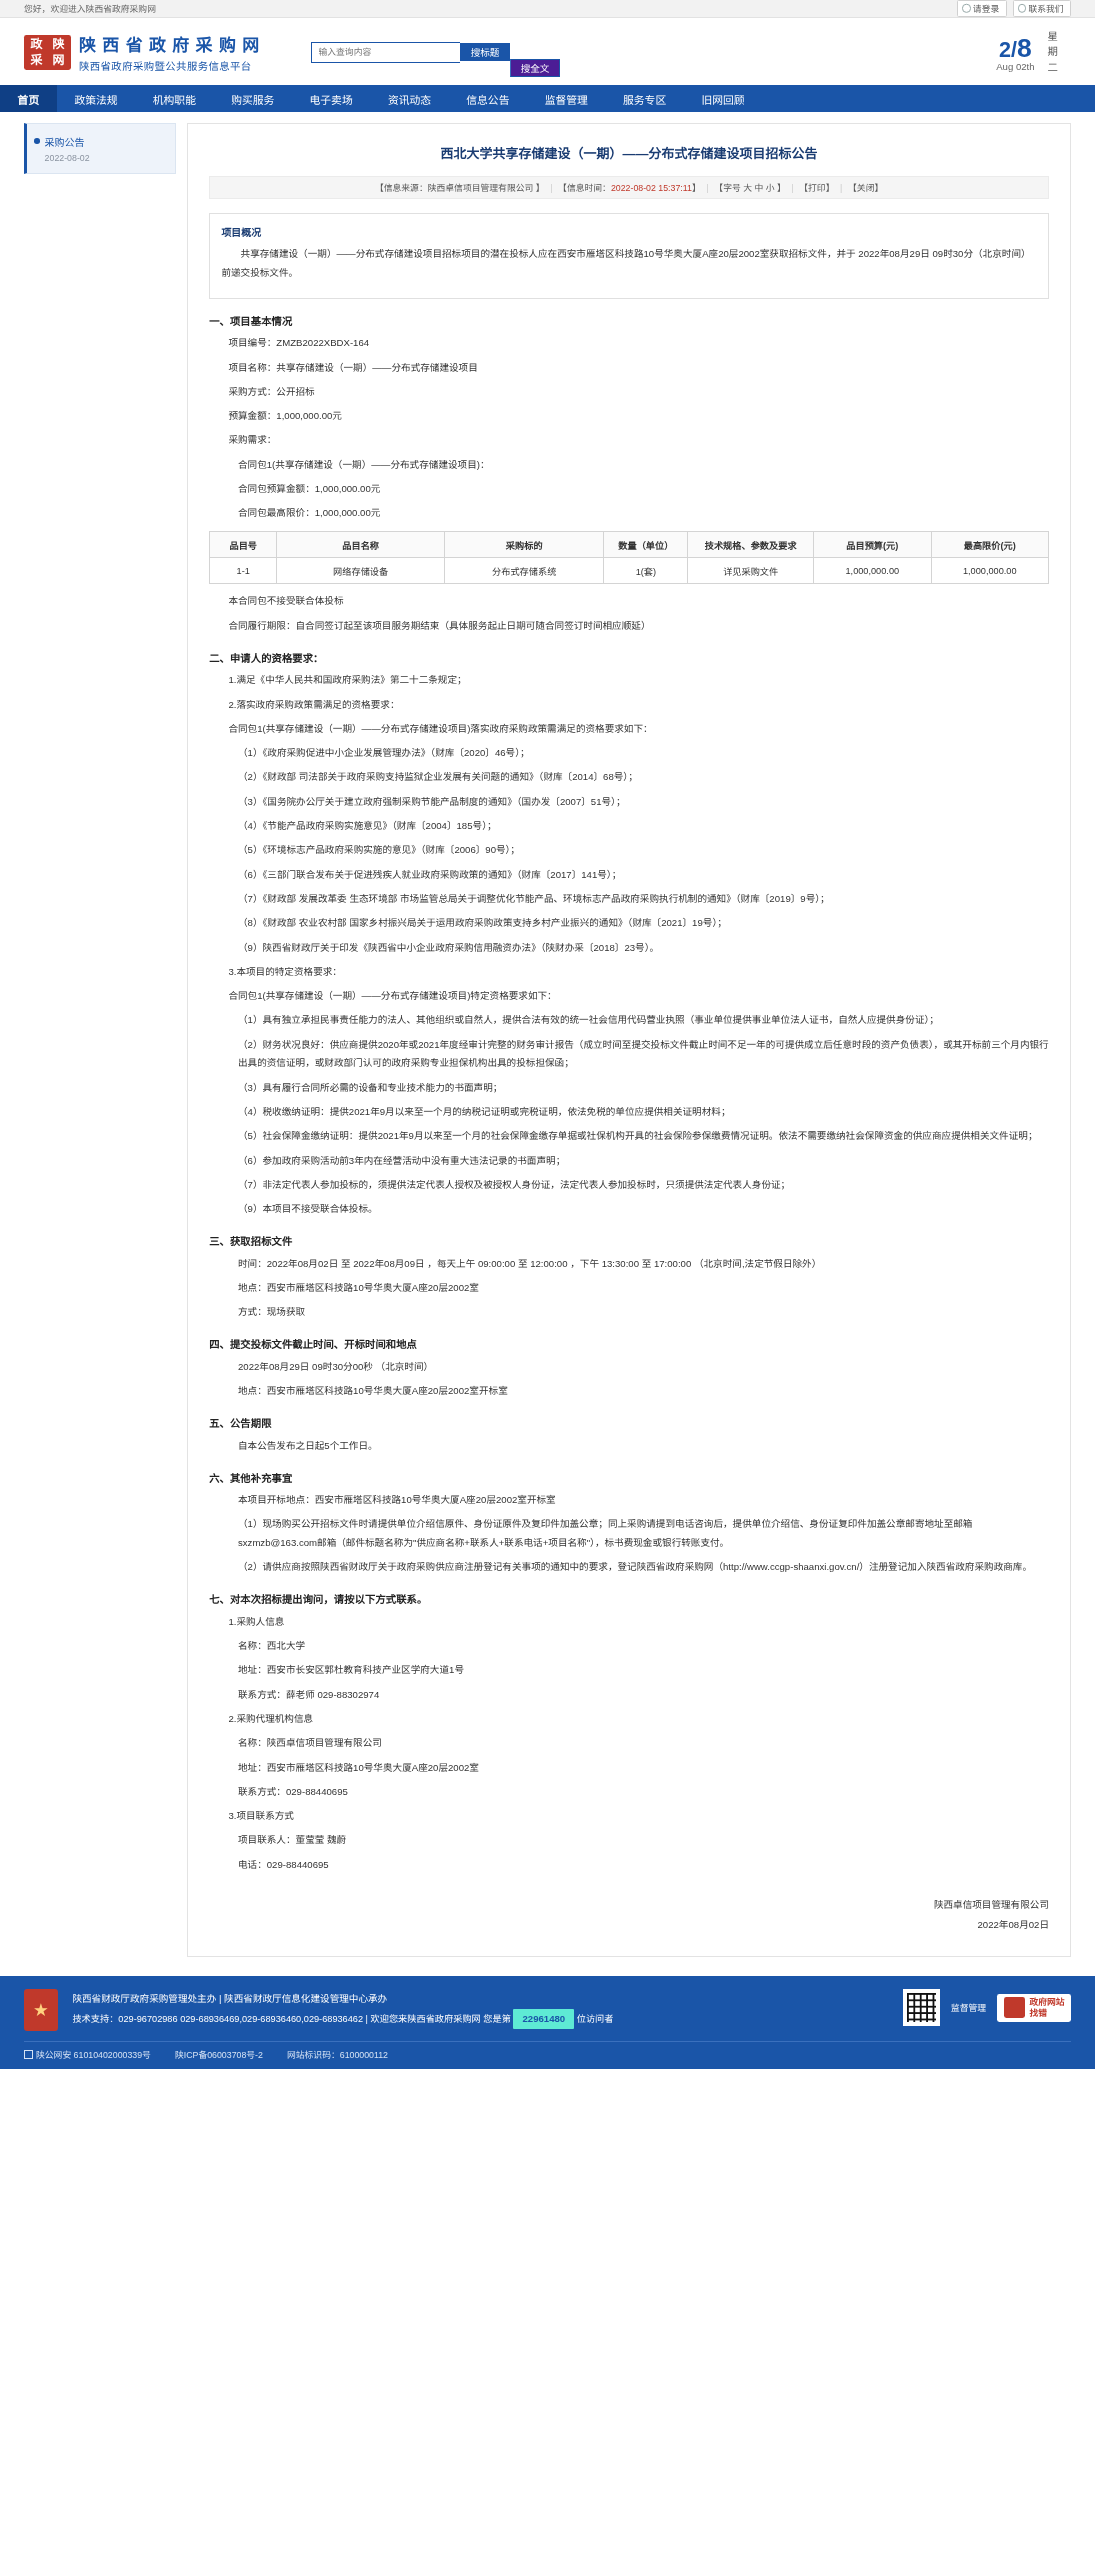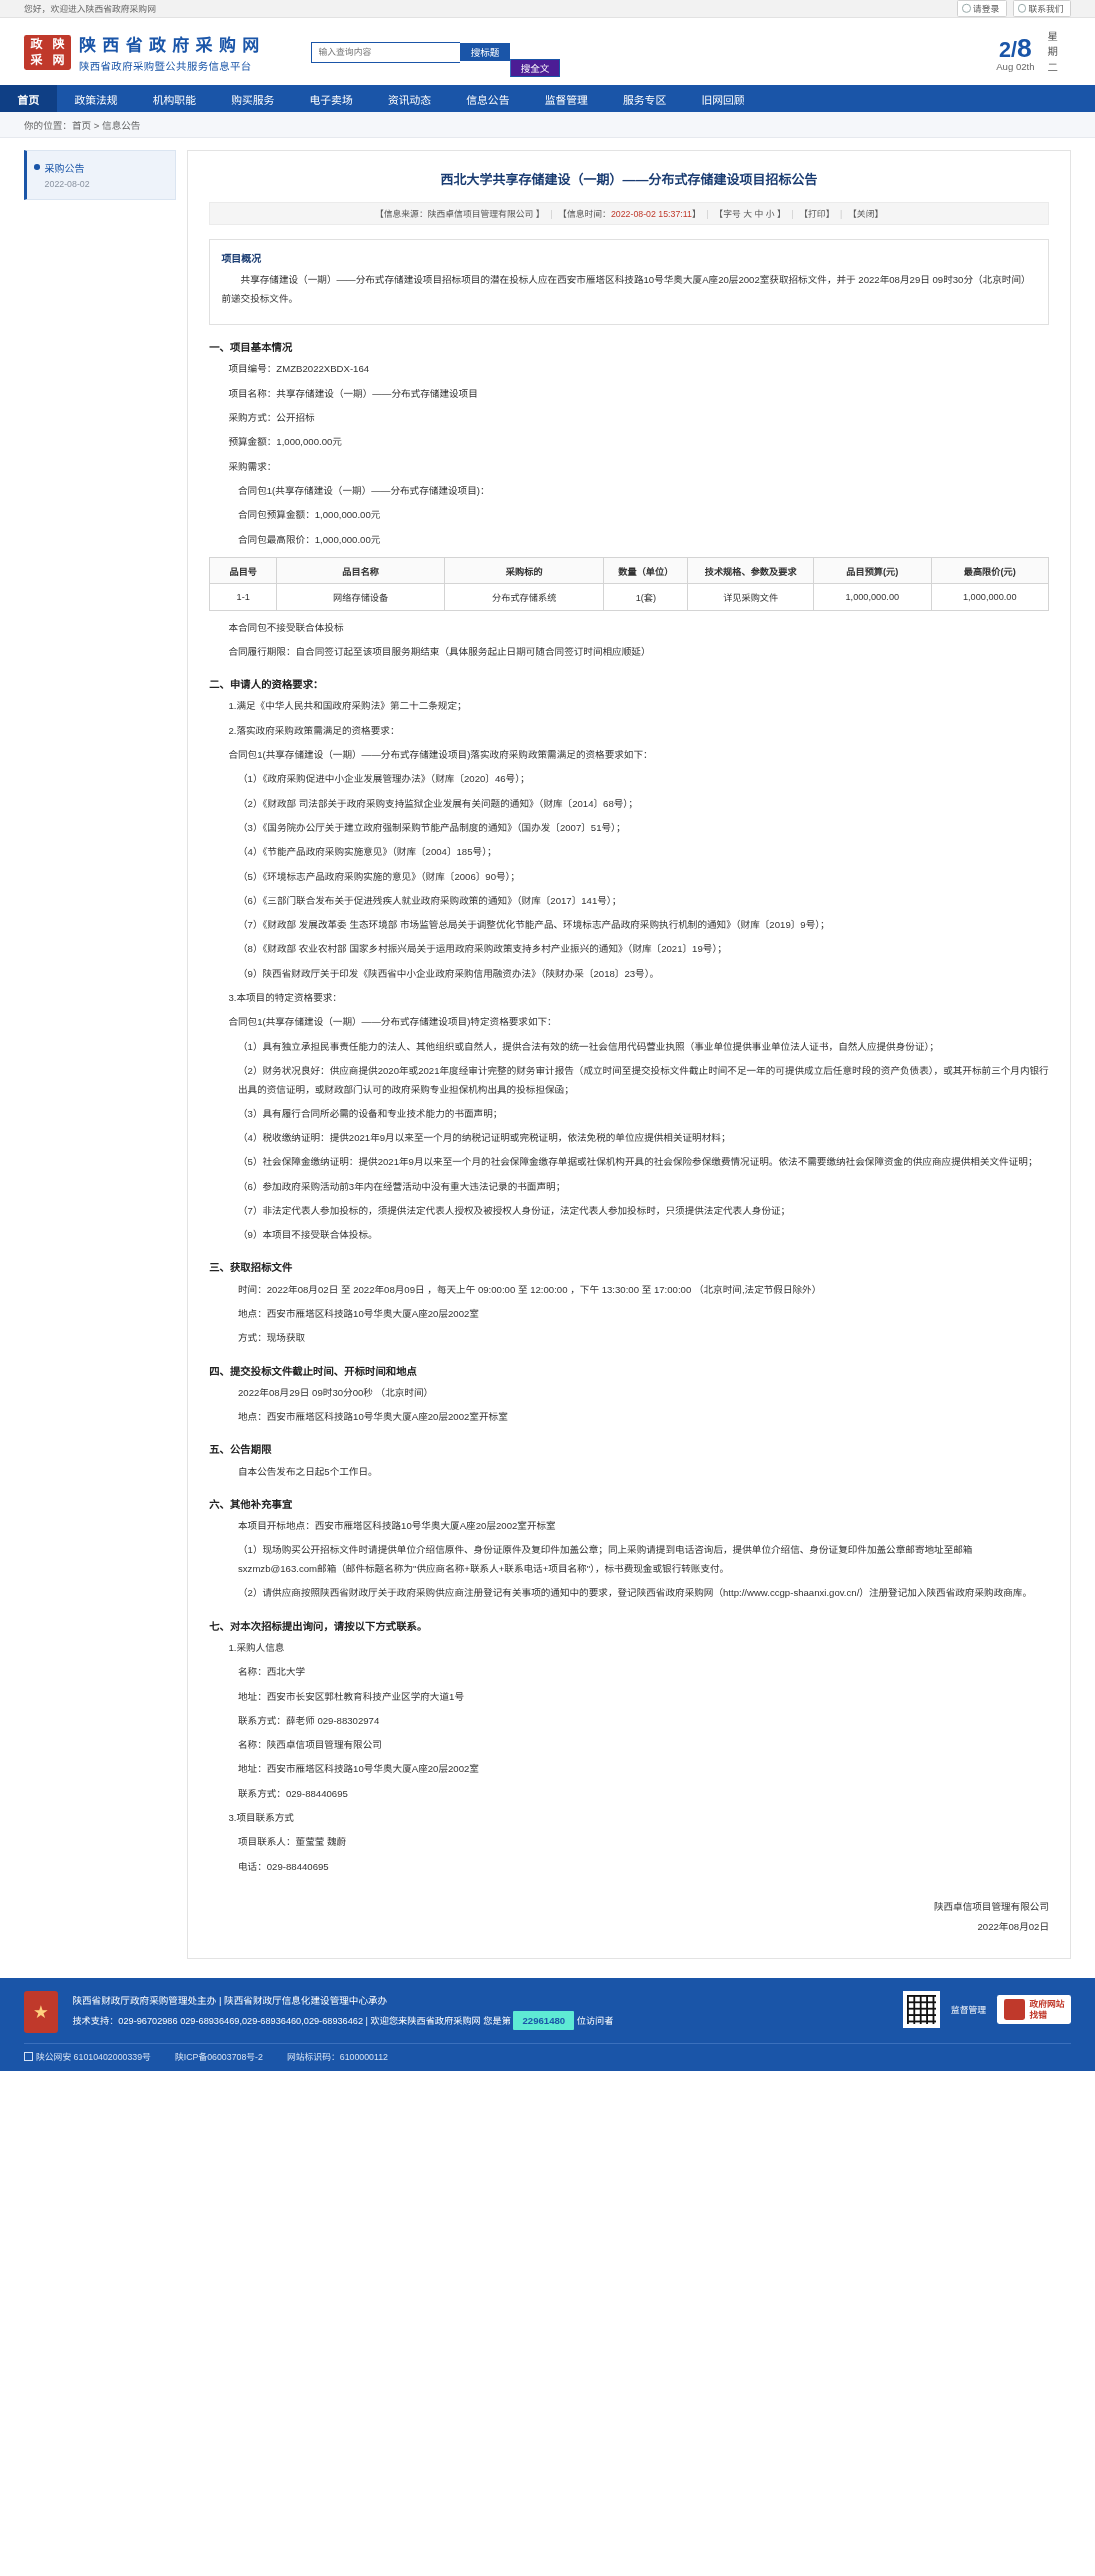--- a/index.html
+++ b/index.html
@@ -208,23 +208,20 @@
     <div class="item">机构职能</div>
     <div class="item">购买服务</div>
     <div class="item">电子卖场</div>
     <div class="item">资讯动态</div>
     <div class="item">信息公告</div>
     <div class="item">监督管理</div>
     <div class="item">服务专区</div>
     <div class="item">旧网回顾</div>
   </div>
 
-  <div class="crumb">
-    <span>你的位置：</span><a href="#">首页</a><span> &gt; </span><a href="#">信息公告</a>
-  </div>
 
   <div class="content">
 
     <div class="side">
       <div class="side-card">
         <div class="t">采购公告</div>
         <div class="d">2022-08-02</div>
       </div>
     </div>
 
@@ -325,20 +322,21 @@
       <h3 class="sec">六、其他补充事宜</h3>
       <p class="ind3">本项目开标地点：西安市雁塔区科技路10号华奥大厦A座20层2002室开标室</p>
       <p class="ind3">（1）现场购买公开招标文件时请提供单位介绍信原件、身份证原件及复印件加盖公章；同上采购请提到电话咨询后，提供单位介绍信、身份证复印件加盖公章邮寄地址至邮箱sxzmzb@163.com邮箱（邮件标题名称为"供应商名称+联系人+联系电话+项目名称"），标书费现金或银行转账支付。</p>
       <p class="ind3">（2）请供应商按照陕西省财政厅关于政府采购供应商注册登记有关事项的通知中的要求，登记陕西省政府采购网（http://www.ccgp-shaanxi.gov.cn/）注册登记加入陕西省政府采购政商库。</p>
 
       <h3 class="sec">七、对本次招标提出询问，请按以下方式联系。</h3>
       <p class="ind2">1.采购人信息</p>
       <p class="ind3">名称：西北大学</p>
       <p class="ind3">地址：西安市长安区郭杜教育科技产业区学府大道1号</p>
       <p class="ind3">联系方式：薛老师 029-88302974</p>
+      <p class="ind2">2.采购代理机构信息</p>
       <p class="ind3">名称：陕西卓信项目管理有限公司</p>
       <p class="ind3">地址：西安市雁塔区科技路10号华奥大厦A座20层2002室</p>
       <p class="ind3">联系方式：029-88440695</p>
       <p class="ind2">3.项目联系方式</p>
       <p class="ind3">项目联系人：董莹莹 魏蔚</p>
       <p class="ind3">电话：029-88440695</p>
 
       <div class="sign">
         <div>陕西卓信项目管理有限公司</div>
         <div>2022年08月02日</div>

